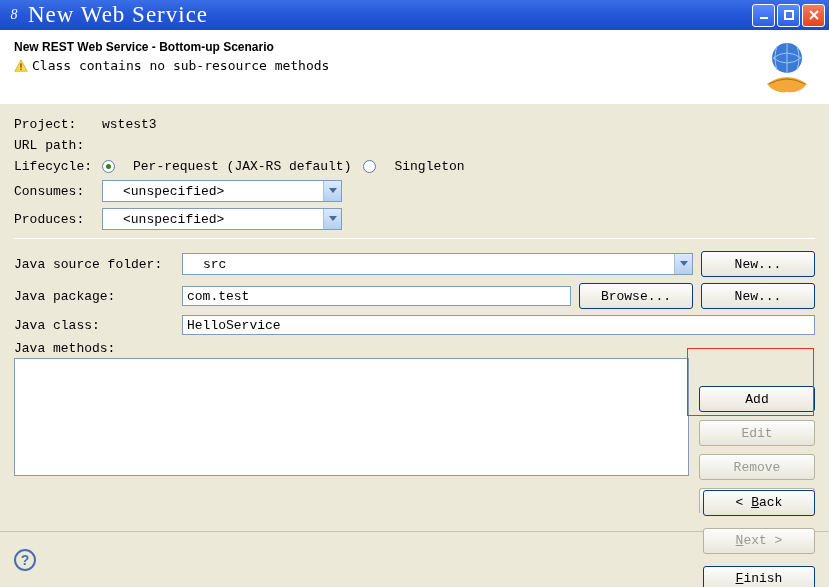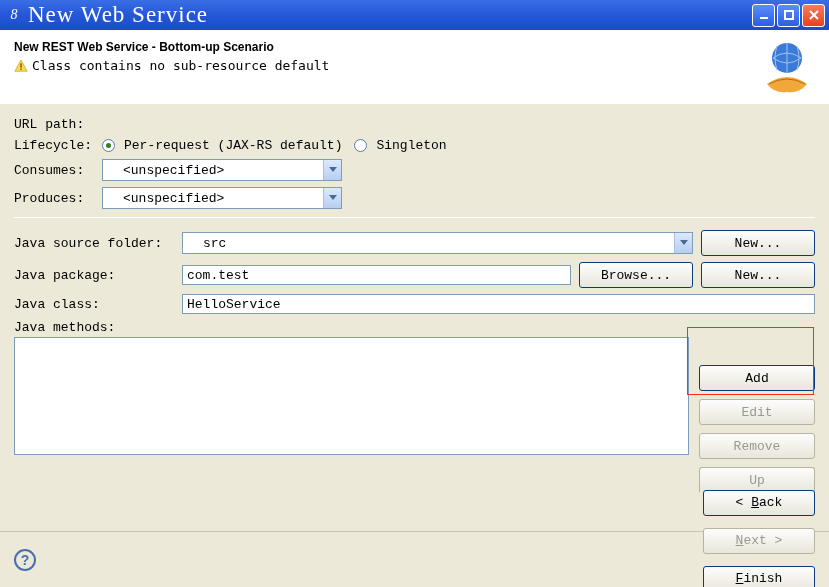--- a/index.html
+++ b/index.html
@@ -104,21 +104,21 @@
       font-family: "SimSun", "Courier New", monospace;
     }
     .combo .arrow {
       position: absolute; right: 0; top: 0;
       width: 18px; height: 100%;
       background: linear-gradient(to bottom, #dbeafc, #b6cff0);
       border-left: 1px solid #a8c0e2;
       display: flex; align-items: center; justify-content: center;
     }
     .radio-group { display: flex; align-items: center; gap: 12px; }
-    .radio-item { display: flex; align-items: center; gap: 9px; text-align: right; }
+    .radio-item { display: flex; align-items: center; gap: 18px; text-align: right; }
     .radio {
       width: 13px; height: 13px; border-radius: 50%;
       border: 1px solid #5a7ea4;
       background: #fff;
       display: flex; align-items: center; justify-content: center;
     }
     .radio.checked .dot { width: 5px; height: 5px; border-radius: 50%; background: #3a7b2e; }
     .hr {
       height: 1px; background: #c8c4b4;
       border-bottom: 1px solid #fff;
@@ -220,32 +220,36 @@
 
 <div class="header">
   <div class="header-text">
     <div class="header-title">New REST Web Service - Bottom-up Scenario</div>
     <div class="header-msg">
       <svg class="warn-icon" viewBox="0 0 16 16">
         <path d="M8 1 L15 14 L1 14 Z" fill="#ffd94a" stroke="#b08400" stroke-width="0.6"></path>
         <rect x="7.3" y="5" width="1.4" height="5" fill="#604000"></rect>
         <rect x="7.3" y="11" width="1.4" height="1.5" fill="#604000"></rect>
       </svg>
-      <span>Class contains no sub-resource default</span>
+      <span>Class contains no sub-resource methods</span>
     </div>
   </div>
   <svg class="header-icon" viewBox="0 0 56 56">
     <circle cx="28" cy="18" r="15" fill="#3b7ad6"></circle>
     <path d="M14 18 Q28 8 42 18 M14 18 Q28 28 42 18 M28 3 L28 33 M18 6 Q14 18 18 30 M38 6 Q42 18 38 30" stroke="#9fc4ef" stroke-width="1" fill="none"></path>
     <path d="M8 44 Q28 30 48 44 Q40 54 28 52 Q16 54 8 44 Z" fill="#f2a838"></path>
     <path d="M10 44 Q28 34 46 44" stroke="#b86a10" stroke-width="1" fill="none"></path>
   </svg>
 </div>
 
 <div class="main">
+  <div class="row">
+    <div class="label1">Project:</div>
+    <div class="value-text">wstest3</div>
+  </div>
   <div class="row">
     <div class="label1">URL path:</div>
   </div>
   <div class="row">
     <div class="label1">Lifecycle:</div>
     <div class="radio-group">
       <div class="radio-item">
         <div class="radio checked">
             <div class="dot"></div>
           </div>

